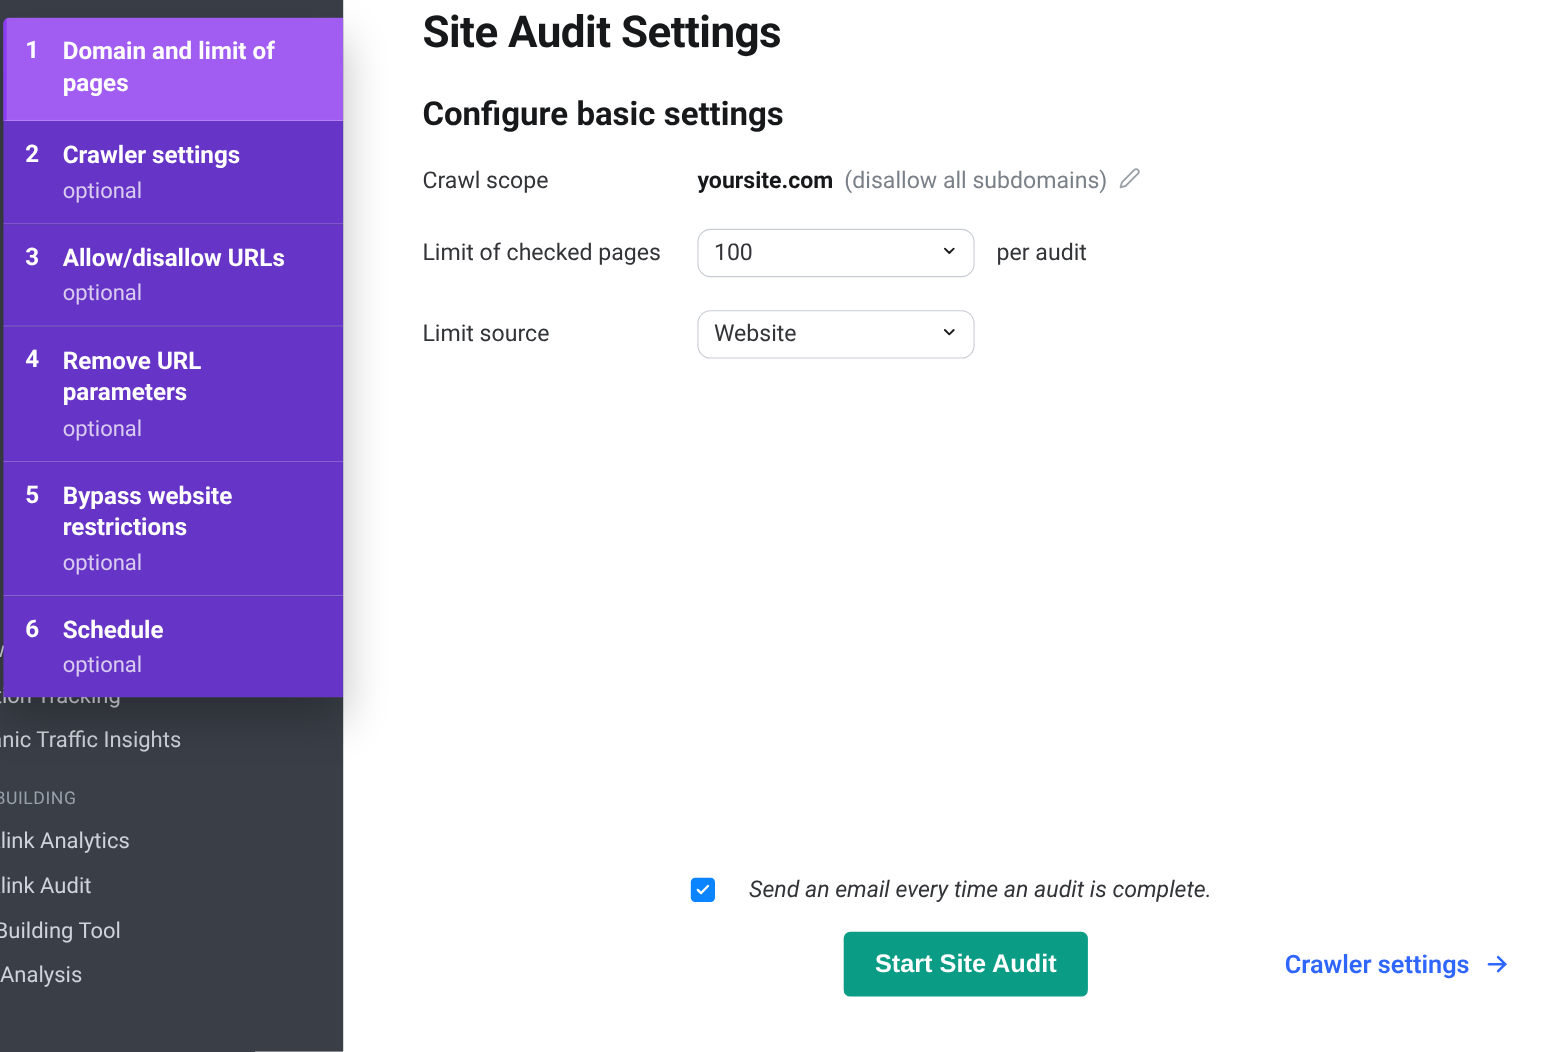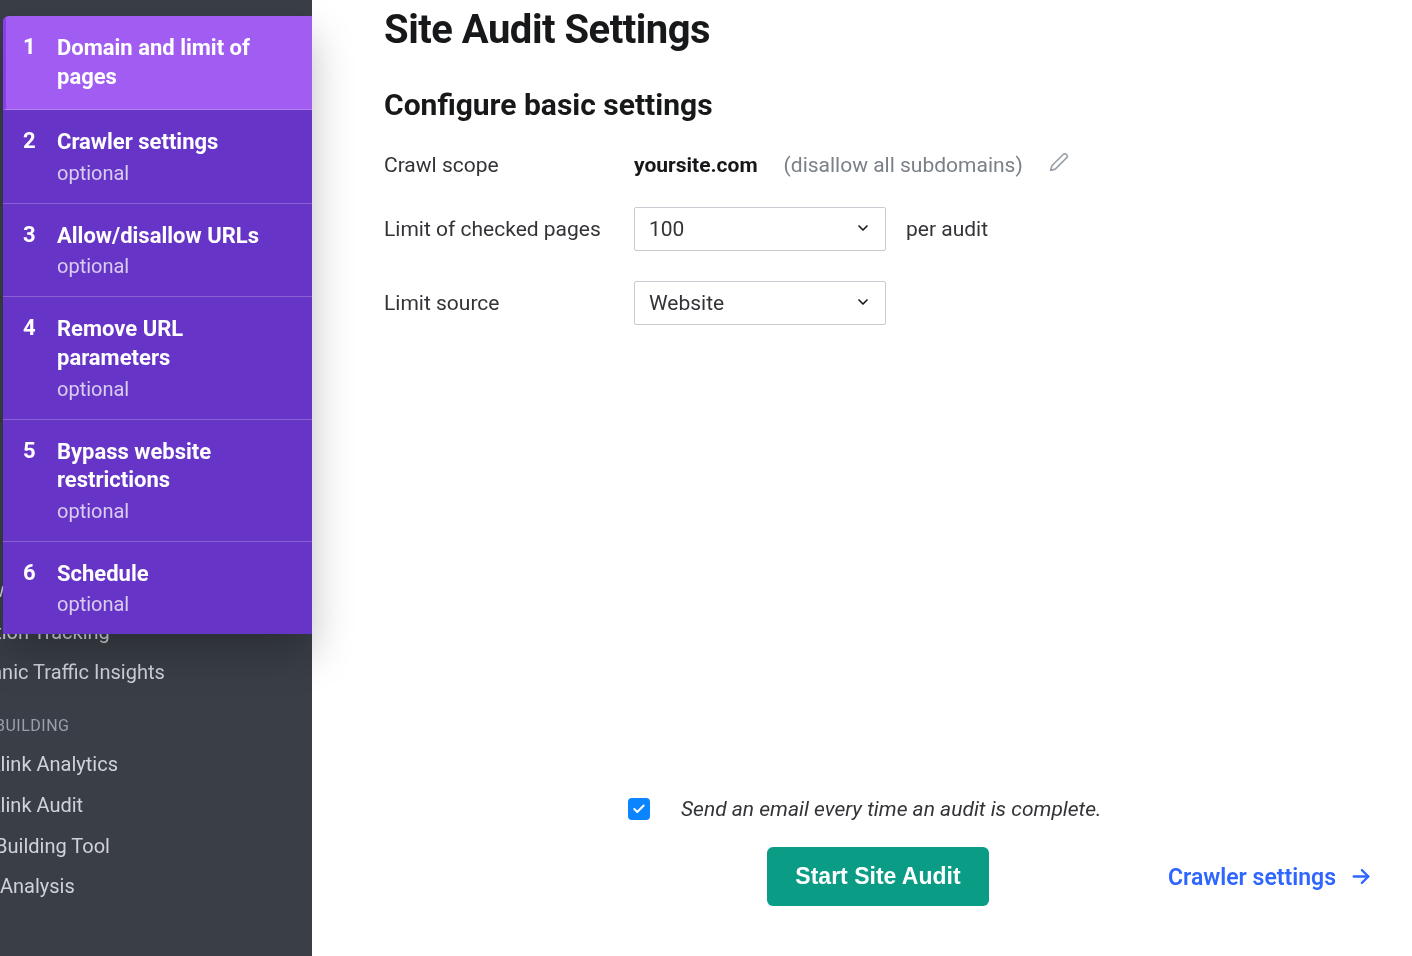--- a/index.html
+++ b/index.html
@@ -107,30 +107,30 @@
     margin-top: 30px;
     display: grid;
     grid-template-columns: 250px auto;
     row-gap: 30px;
     align-items: center;
   }
   .form-label {
     font-size: 21px;
     color: #323437;
   }
-  .crawl-scope-value { font-size: 21px; display: inline-flex; align-items: center; gap: 26px; }
+  .crawl-scope-value { font-size: 21px; display: inline-flex; align-items: center; gap: 10px; }
   .crawl-scope-value .domain { font-weight: 700; color: #17181a; }
   .crawl-scope-value .hint { color: #7a8088; }
   .edit-icon { color: #9ba1a8; cursor: pointer; }
 
   .select {
     width: 252px;
     height: 44px;
     border: 1px solid #c8ccd2;
-    border-radius: 2px;
+    border-radius: 12px;
     background: #fff;
     display: inline-flex;
     align-items: center;
     justify-content: space-between;
     padding: 0 14px;
     font-size: 21px;
     color: #323437;
     cursor: pointer;
   }
   .select .chev { color: #17181a; }

